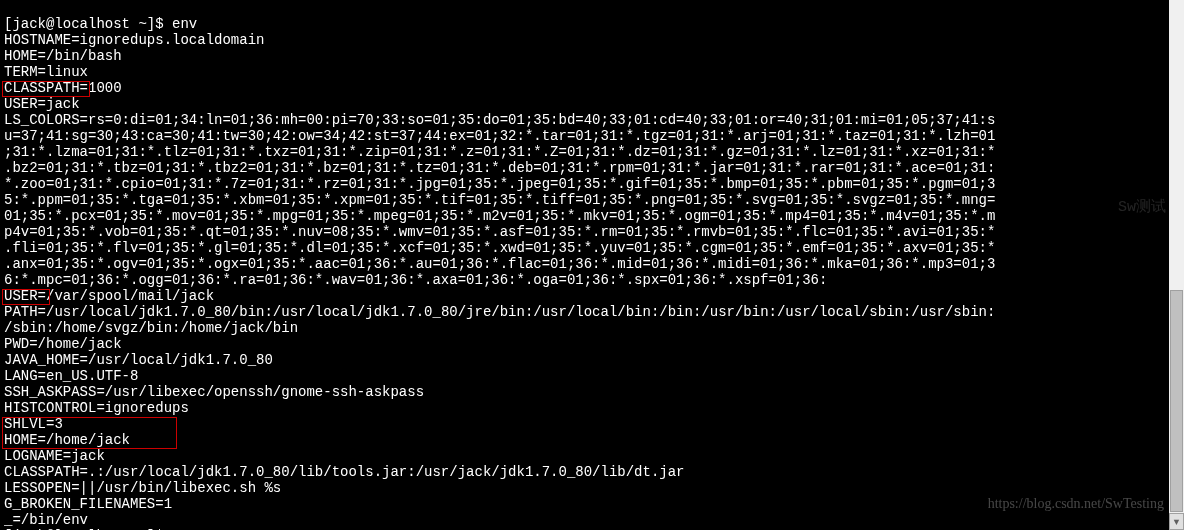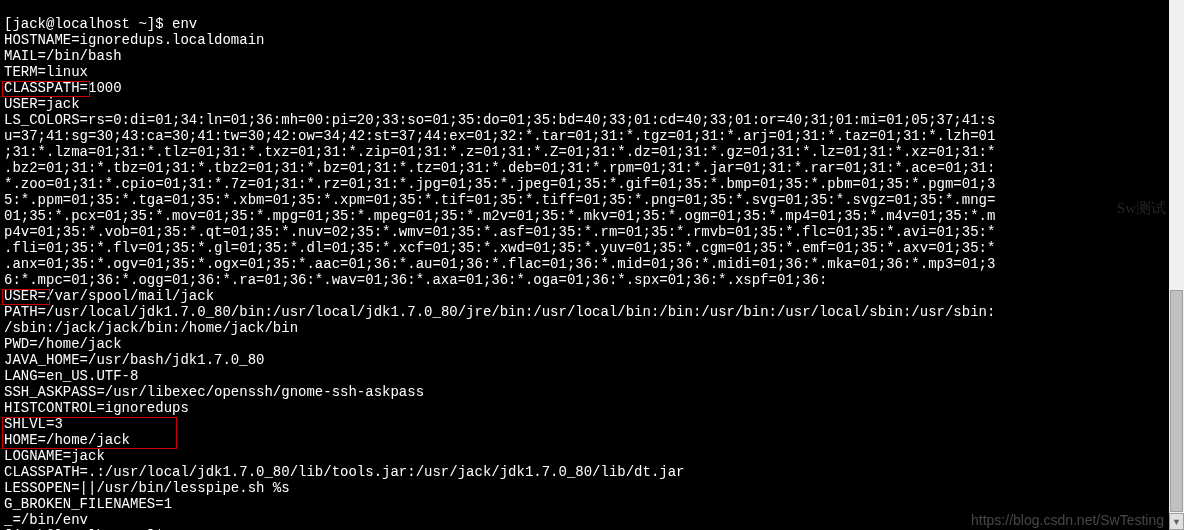--- a/index.html
+++ b/index.html
@@ -1,57 +1,57 @@
 <!DOCTYPE html>
 <html><head>
 <meta charset="utf-8">
 <style>
   html,body{margin:0;padding:0;background:#000;width:1184px;height:530px;overflow:hidden;font-family:"Courier New",monospace;font-size:14px;color:#fff;line-height:16px}
   .term{position:absolute;top:0;left:4px;right:16px;white-space:pre;letter-spacing:0}
   .scrollbar{position:absolute;right:0;top:0;width:15px;height:530px;background:#f0f0f0}
   .scrollbar .thumb{position:absolute;left:1px;right:1px;top:290px;height:220px;background:#c0c0c0;border:1px solid #a0a0a0}
   .scrollbar .arrowdn{position:absolute;bottom:0;left:0;right:0;height:15px;background:#e0e0e0;border:1px solid #a0a0a0;display:flex;align-items:center;justify-content:center;color:#606060}
   .box{position:absolute;border:1px solid #c00;box-sizing:border-box}
-  .watermark{position:absolute;right:20px;bottom:2px;color:rgba(200,200,200,.35);font-family:Liberation Sans, sans-serif;font-size:14px}
-  .watermark2{position:absolute;right:18px;top:200px;color:rgba(200,200,200,.18);font-family:Liberation Serif, serif;font-size:15px}
+  .watermark{position:absolute;right:20px;bottom:18px;color:rgba(200,200,200,.35);font-family:Liberation Serif, serif;font-size:14px}
+  .watermark2{position:absolute;right:18px;top:200px;color:rgba(200,200,200,.18);font-family:Liberation Mono, monospace;font-size:15px}
 </style>
 </head>
 <body>
 
 <div class="term">
 <span>[jack@localhost ~]$ </span><span>env</span>
 <span>HOSTNAME=ignoredups.localdomain</span>
-<span>MAIL=/bin/bash</span>
+<span>HOME=/bin/bash</span>
 <span>TERM=linux</span>
 <span>CLASSPATH=1000</span>
 <span>USER=jack</span>
-<span>LS_COLORS=rs=0:di=01;34:ln=01;36:mh=00:pi=20;33:so=01;35:do=01;35:bd=40;33;01:cd=40;33;01:or=40;31;01:mi=01;05;37;41:s</span>
+<span>LS_COLORS=rs=0:di=01;34:ln=01;36:mh=00:pi=70;33:so=01;35:do=01;35:bd=40;33;01:cd=40;33;01:or=40;31;01:mi=01;05;37;41:s</span>
 <span>u=37;41:sg=30;43:ca=30;41:tw=30;42:ow=34;42:st=37;44:ex=01;32:*.tar=01;31:*.tgz=01;31:*.arj=01;31:*.taz=01;31:*.lzh=01</span>
 <span>;31:*.lzma=01;31:*.tlz=01;31:*.txz=01;31:*.zip=01;31:*.z=01;31:*.Z=01;31:*.dz=01;31:*.gz=01;31:*.lz=01;31:*.xz=01;31:*</span>
 <span>.bz2=01;31:*.tbz=01;31:*.tbz2=01;31:*.bz=01;31:*.tz=01;31:*.deb=01;31:*.rpm=01;31:*.jar=01;31:*.rar=01;31:*.ace=01;31:</span>
 <span>*.zoo=01;31:*.cpio=01;31:*.7z=01;31:*.rz=01;31:*.jpg=01;35:*.jpeg=01;35:*.gif=01;35:*.bmp=01;35:*.pbm=01;35:*.pgm=01;3</span>
 <span>5:*.ppm=01;35:*.tga=01;35:*.xbm=01;35:*.xpm=01;35:*.tif=01;35:*.tiff=01;35:*.png=01;35:*.svg=01;35:*.svgz=01;35:*.mng=</span>
 <span>01;35:*.pcx=01;35:*.mov=01;35:*.mpg=01;35:*.mpeg=01;35:*.m2v=01;35:*.mkv=01;35:*.ogm=01;35:*.mp4=01;35:*.m4v=01;35:*.m</span>
-<span>p4v=01;35:*.vob=01;35:*.qt=01;35:*.nuv=02;35:*.wmv=01;35:*.asf=01;35:*.rm=01;35:*.rmvb=01;35:*.flc=01;35:*.avi=01;35:*</span>
+<span>p4v=01;35:*.vob=01;35:*.qt=01;35:*.nuv=08;35:*.wmv=01;35:*.asf=01;35:*.rm=01;35:*.rmvb=01;35:*.flc=01;35:*.avi=01;35:*</span>
 <span>.fli=01;35:*.flv=01;35:*.gl=01;35:*.dl=01;35:*.xcf=01;35:*.xwd=01;35:*.yuv=01;35:*.cgm=01;35:*.emf=01;35:*.axv=01;35:*</span>
 <span>.anx=01;35:*.ogv=01;35:*.ogx=01;35:*.aac=01;36:*.au=01;36:*.flac=01;36:*.mid=01;36:*.midi=01;36:*.mka=01;36:*.mp3=01;3</span>
 <span>6:*.mpc=01;36:*.ogg=01;36:*.ra=01;36:*.wav=01;36:*.axa=01;36:*.oga=01;36:*.spx=01;36:*.xspf=01;36:</span>
 <span>USER=/var/spool/mail/jack</span>
 <span>PATH=</span><span>/usr/local/jdk1.7.0_80/bin:/usr/local/jdk1.7.0_80/jre/bin:/usr/local/bin:/bin:/usr/bin:/usr/local/sbin:/usr/sbin:</span>
-<span>/sbin:/jack/jack/bin:/home/jack/bin</span>
+<span>/sbin:/home/svgz/bin:/home/jack/bin</span>
 <span>PWD=/home/jack</span>
-<span>JAVA_HOME=/usr/bash/jdk1.7.0_80</span>
+<span>JAVA_HOME=/usr/local/jdk1.7.0_80</span>
 <span>LANG=en_US.UTF-8</span>
 <span>SSH_ASKPASS=/usr/libexec/openssh/gnome-ssh-askpass</span>
 <span>HISTCONTROL=ignoredups</span>
 <span>SHLVL=3</span>
 <span>HOME=/home/jack</span>
 <span>LOGNAME=jack</span>
 <span>CLASSPATH=.:/usr/local/jdk1.7.0_80/lib/tools.jar:/usr/jack/jdk1.7.0_80/lib/dt.jar</span>
-<span>LESSOPEN=||/usr/bin/lesspipe.sh %s</span>
+<span>LESSOPEN=||/usr/bin/libexec.sh %s</span>
 <span>G_BROKEN_FILENAMES=1</span>
 <span>_=/bin/env</span>
 <span>[jack@localhost ~]$ </span>
 </div>
 
 <div class="box" style="top:81px;left:2px;width:88px;height:16px"></div>
 <div class="box" style="top:289px;left:2px;width:48px;height:16px"></div>
 <div class="box" style="top:417px;left:2px;width:175px;height:32px"></div>
 
 <div class="scrollbar">

